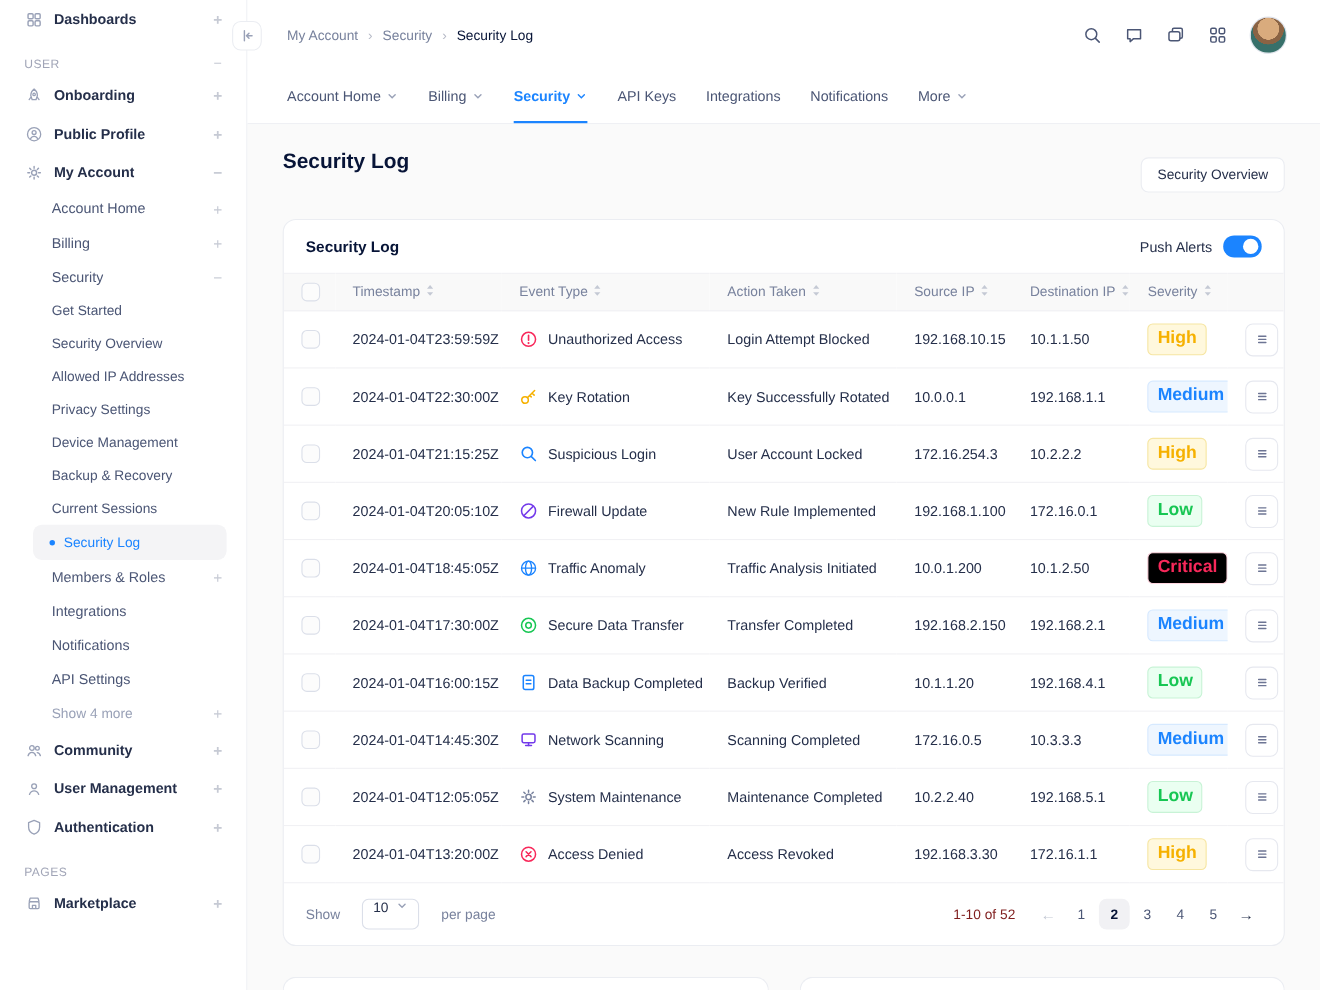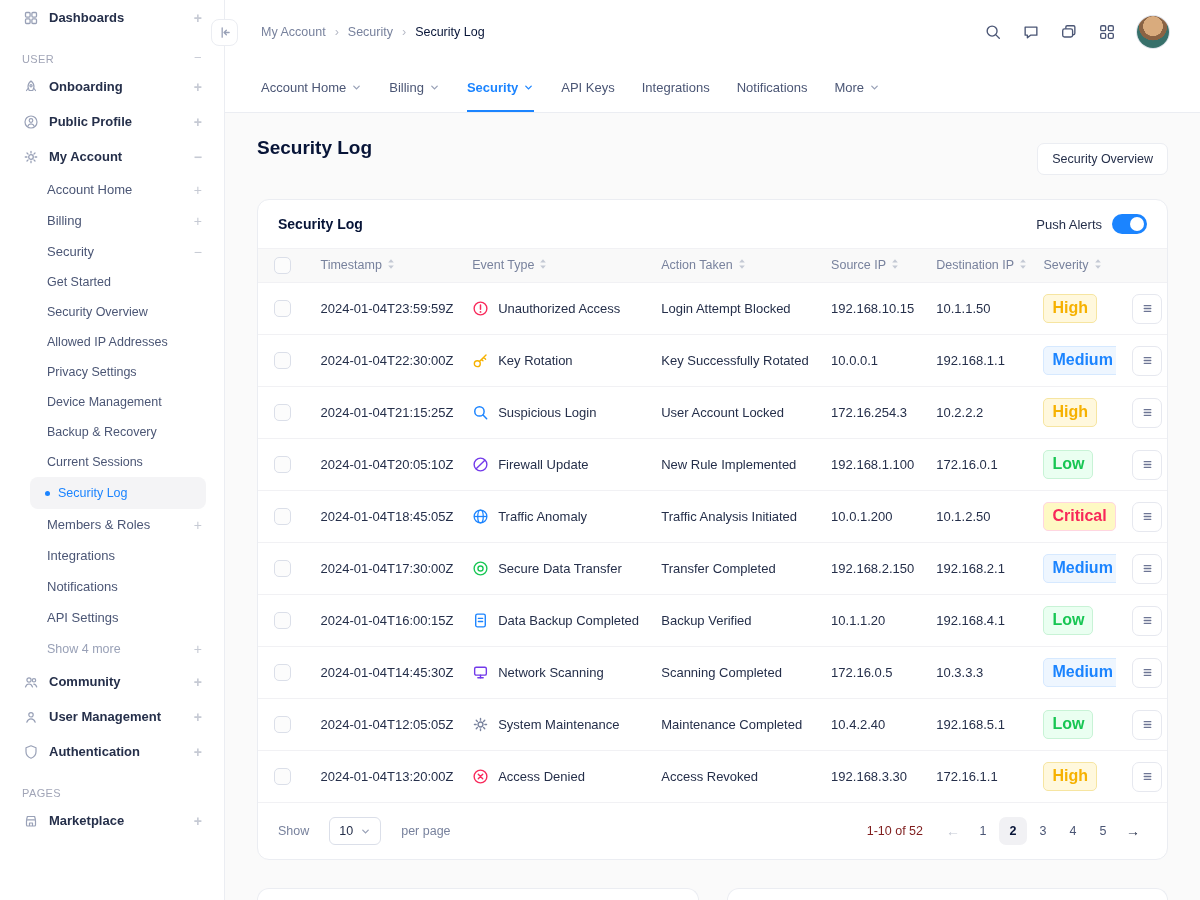--- a/index.html
+++ b/index.html
@@ -73,21 +73,21 @@
   .c-check{width:46px}.c-ts{width:150px}.c-event{width:187px}.c-action{width:168px}.c-src{width:104px}.c-dst{width:106px}.c-sev{width:88px}.c-menu{width:50px}
   .checkbox{display:block;width:17px;height:17px;border:1px solid #dbdfe9;border-radius:5px;background:#fcfcfc;cursor:pointer}
   .event-wrap{display:flex;align-items:center;gap:9px}
   .event-icon{width:17px;height:17px;flex:0 0 17px;display:inline-flex}
   .event-icon svg{width:17px;height:17px}
   .badge{display:inline-block;padding:3px 8px;border-radius:5px;font-size:16px;font-weight:600;line-height:1.3;border:1px solid transparent}
   .row-menu{width:30px;height:30px;border:1px solid #e6e8ef;background:#fff;border-radius:7px;color:#6d7594;cursor:pointer;display:flex;align-items:center;justify-content:center;padding:0}
 
   .card-footer{display:flex;align-items:center;justify-content:space-between;padding:0 20px;height:56px}
   .page-size{display:flex;align-items:center;gap:20px;font-size:12.5px;color:#78829d}
-  .select{display:flex;align-items:center;gap:7px;height:28px;padding:0 9px;border:1px solid #dbdfe9;border-radius:6px;background:#fff;font-size:12.5px;color:#252f4a;cursor:pointer;font-family:inherit}
+  .select{display:flex;gap:7px;height:28px;padding:0 9px;border:1px solid #dbdfe9;border-radius:6px;background:#fff;font-size:12.5px;color:#252f4a;cursor:pointer;font-family:inherit}
   .select .chev{display:flex;color:#99a1b7}
   .pager-wrap{display:flex;align-items:center;gap:16px}
   .range{font-size:12.5px;color:#7f1d1d}
   .pager{display:flex;align-items:center;gap:2px}
   .page-num,.page-arrow{min-width:28px;height:28px;border:none;background:transparent;border-radius:7px;font-size:12.5px;color:#4b5675;cursor:pointer;display:flex;align-items:center;justify-content:center;font-family:inherit;padding:0 4px}
   .page-num.active{background:#f1f1f4;color:#071437;font-weight:600}
   .page-arrow.prev{color:#c4c9d4;font-size:14px}
   .page-arrow.next{color:#252f4a;font-size:14px}
 
   .stub-row{display:grid;grid-template-columns:1fr 1fr;gap:28px;margin-top:28px}
@@ -542,21 +542,21 @@
                         <ellipse cx="8" cy="8" rx="2.6" ry="6"></ellipse>
                         <line x1="2" y1="8" x2="14" y2="8"></line>
                       </svg>
                     </span>
                     <span>Traffic Anomaly</span>
                   </div>
                 </td>
                 <td>Traffic Analysis Initiated</td>
                 <td>10.0.1.200</td>
                 <td>10.1.2.50</td>
-                <td><span class="badge" style="background:#fef9c3;color:#f8285a;border-color:#ffd6e0">Critical</span></td>
+                <td><span class="badge" style="background:#000000;color:#f8285a;border-color:#ffd6e0">Critical</span></td>
                 <td>
                   <button class="row-menu">
                     <svg viewBox="0 0 16 16" width="15" height="15" fill="none" stroke="currentColor" stroke-width="1.4" stroke-linecap="round">
                       <path d="M4.5 5h7M4.5 8h7M4.5 11h7"></path>
                     </svg>
                   </button>
                 </td>
               </tr>
               <tr>
                 <td>
@@ -654,21 +654,21 @@
                     <span class="event-icon" style="color:#78829d">
                       <svg viewBox="0 0 16 16" fill="none" stroke="currentColor" stroke-width="1.3" stroke-linecap="round">
                         <circle cx="8" cy="8" r="2.3"></circle>
                         <path d="M8 2.3v1.6M8 12.1v1.6M2.3 8h1.6M12.1 8h1.6M4 4l1.1 1.1M10.9 10.9 12 12M12 4l-1.1 1.1M5.1 10.9 4 12"></path>
                       </svg>
                     </span>
                     <span>System Maintenance</span>
                   </div>
                 </td>
                 <td>Maintenance Completed</td>
-                <td>10.4.2.40</td>
+                <td>10.2.2.40</td>
                 <td>192.168.5.1</td>
                 <td><span class="badge" style="background:#eafff1;color:#17c653;border-color:#c8f3d6">Low</span></td>
                 <td>
                   <button class="row-menu">
                     <svg viewBox="0 0 16 16" width="15" height="15" fill="none" stroke="currentColor" stroke-width="1.4" stroke-linecap="round">
                       <path d="M4.5 5h7M4.5 8h7M4.5 11h7"></path>
                     </svg>
                   </button>
                 </td>
               </tr>

